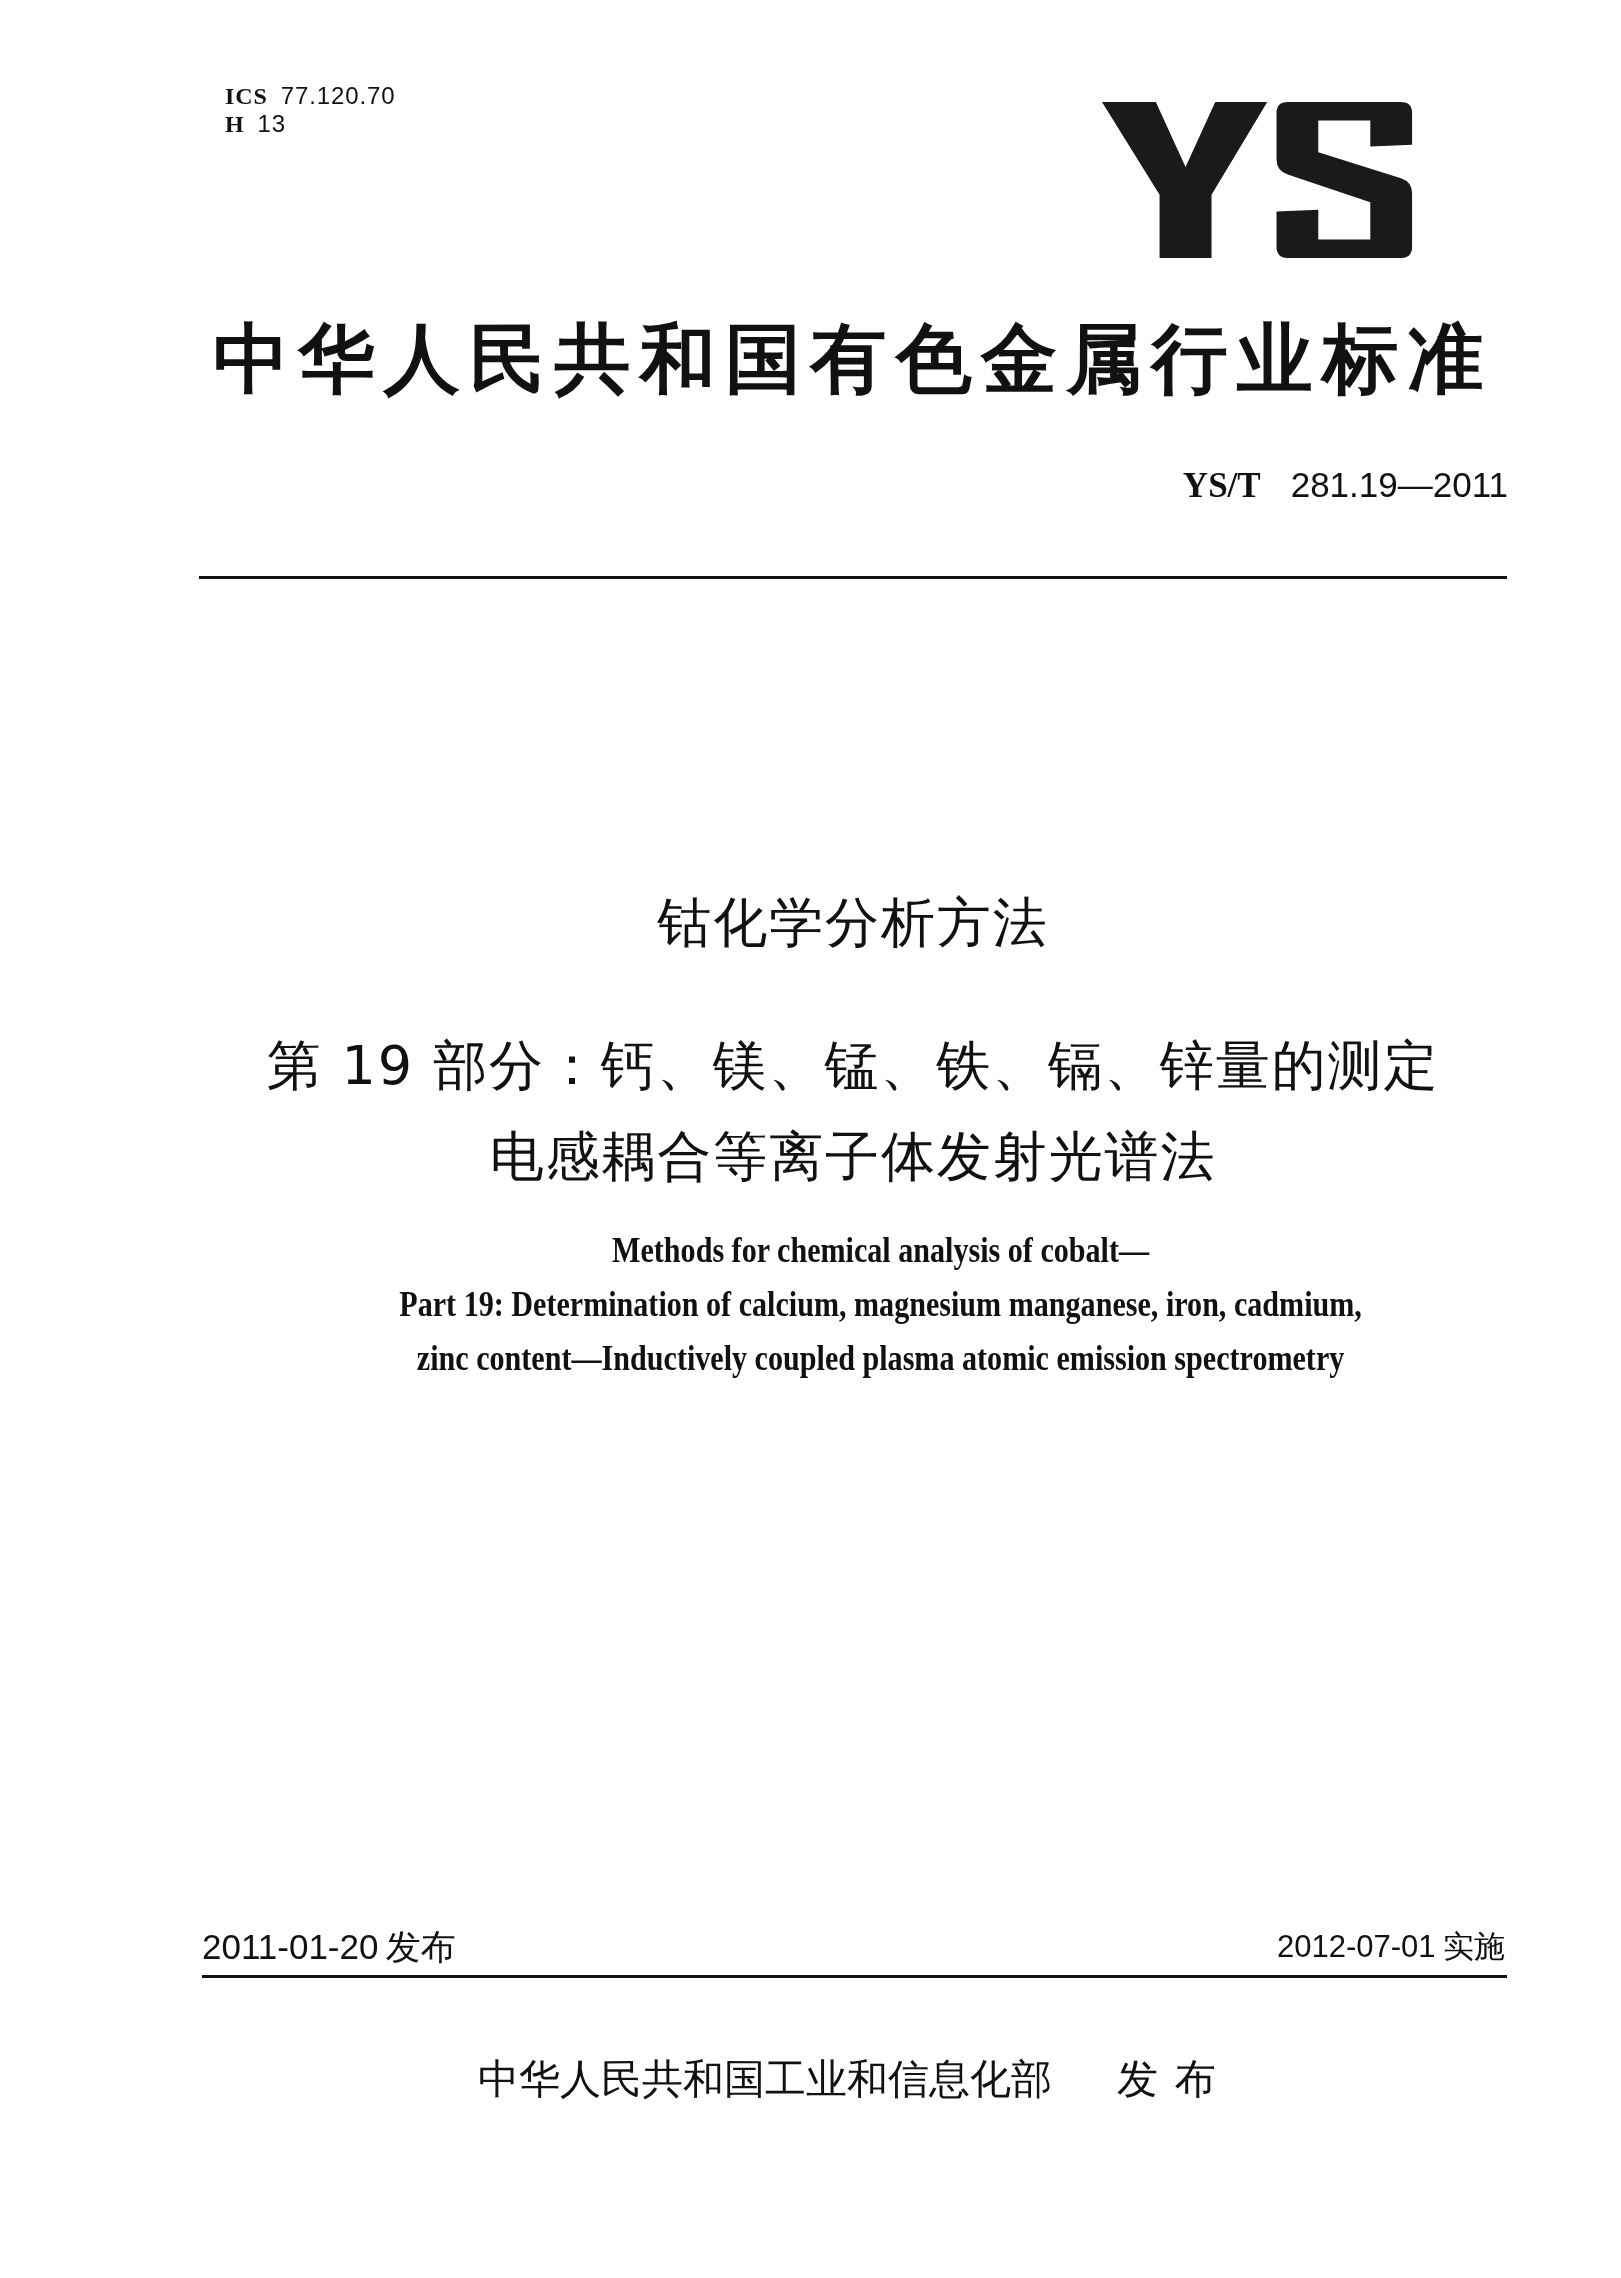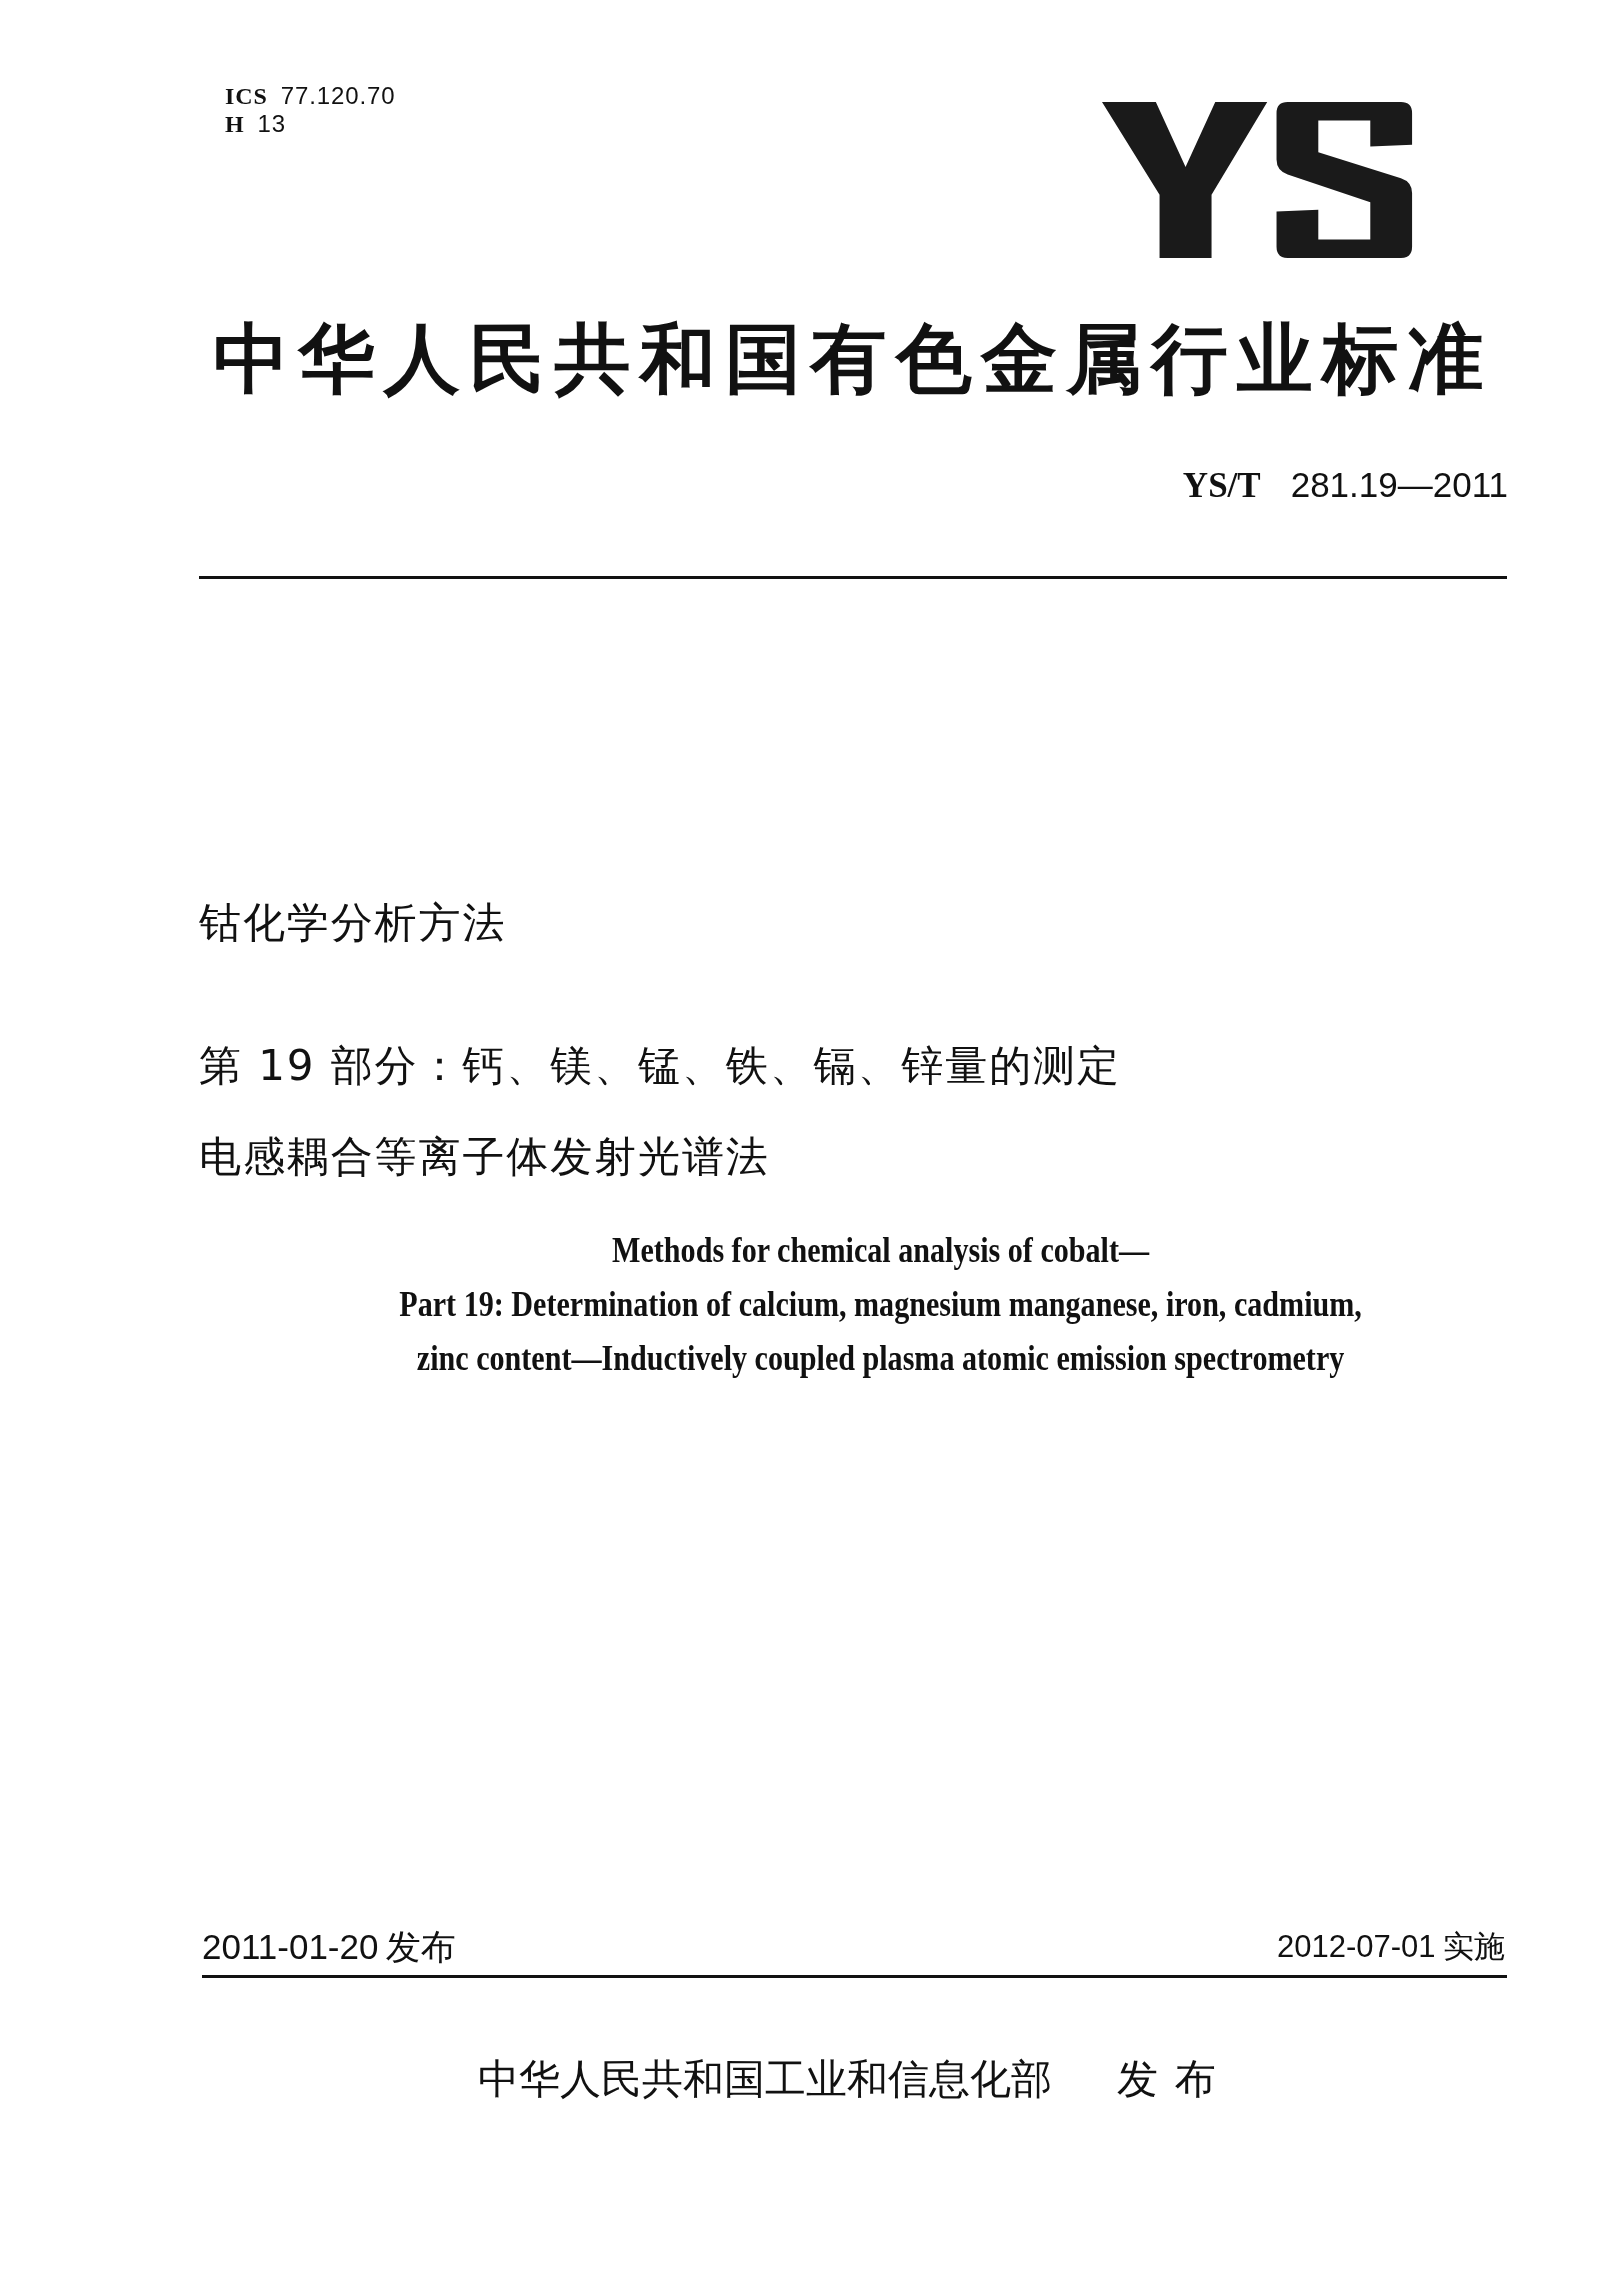--- a/index.html
+++ b/index.html
@@ -75,21 +75,22 @@
     height: 2.8px;
     background: #111111;
   }
   .rule-top { left: 199px; top: 576px; width: 1308px; }
   .rule-bottom { left: 202px; top: 1975px; width: 1305px; }
 
   
   .cn-title {
     left: 199px;
     width: 1308px;
-    font-size: 42px;
+    text-align: center;
+    font-size: 54px;
     line-height: 67px;
     font-family: "DejaVu Sans", sans-serif;
     white-space: nowrap;
     letter-spacing: 1.9px;
   }
   .cn-1 { top: 889px; }
   .cn-2 { top: 1032px; }
   .cn-3 { top: 1086px; margin-top: 37px; }
 
   

